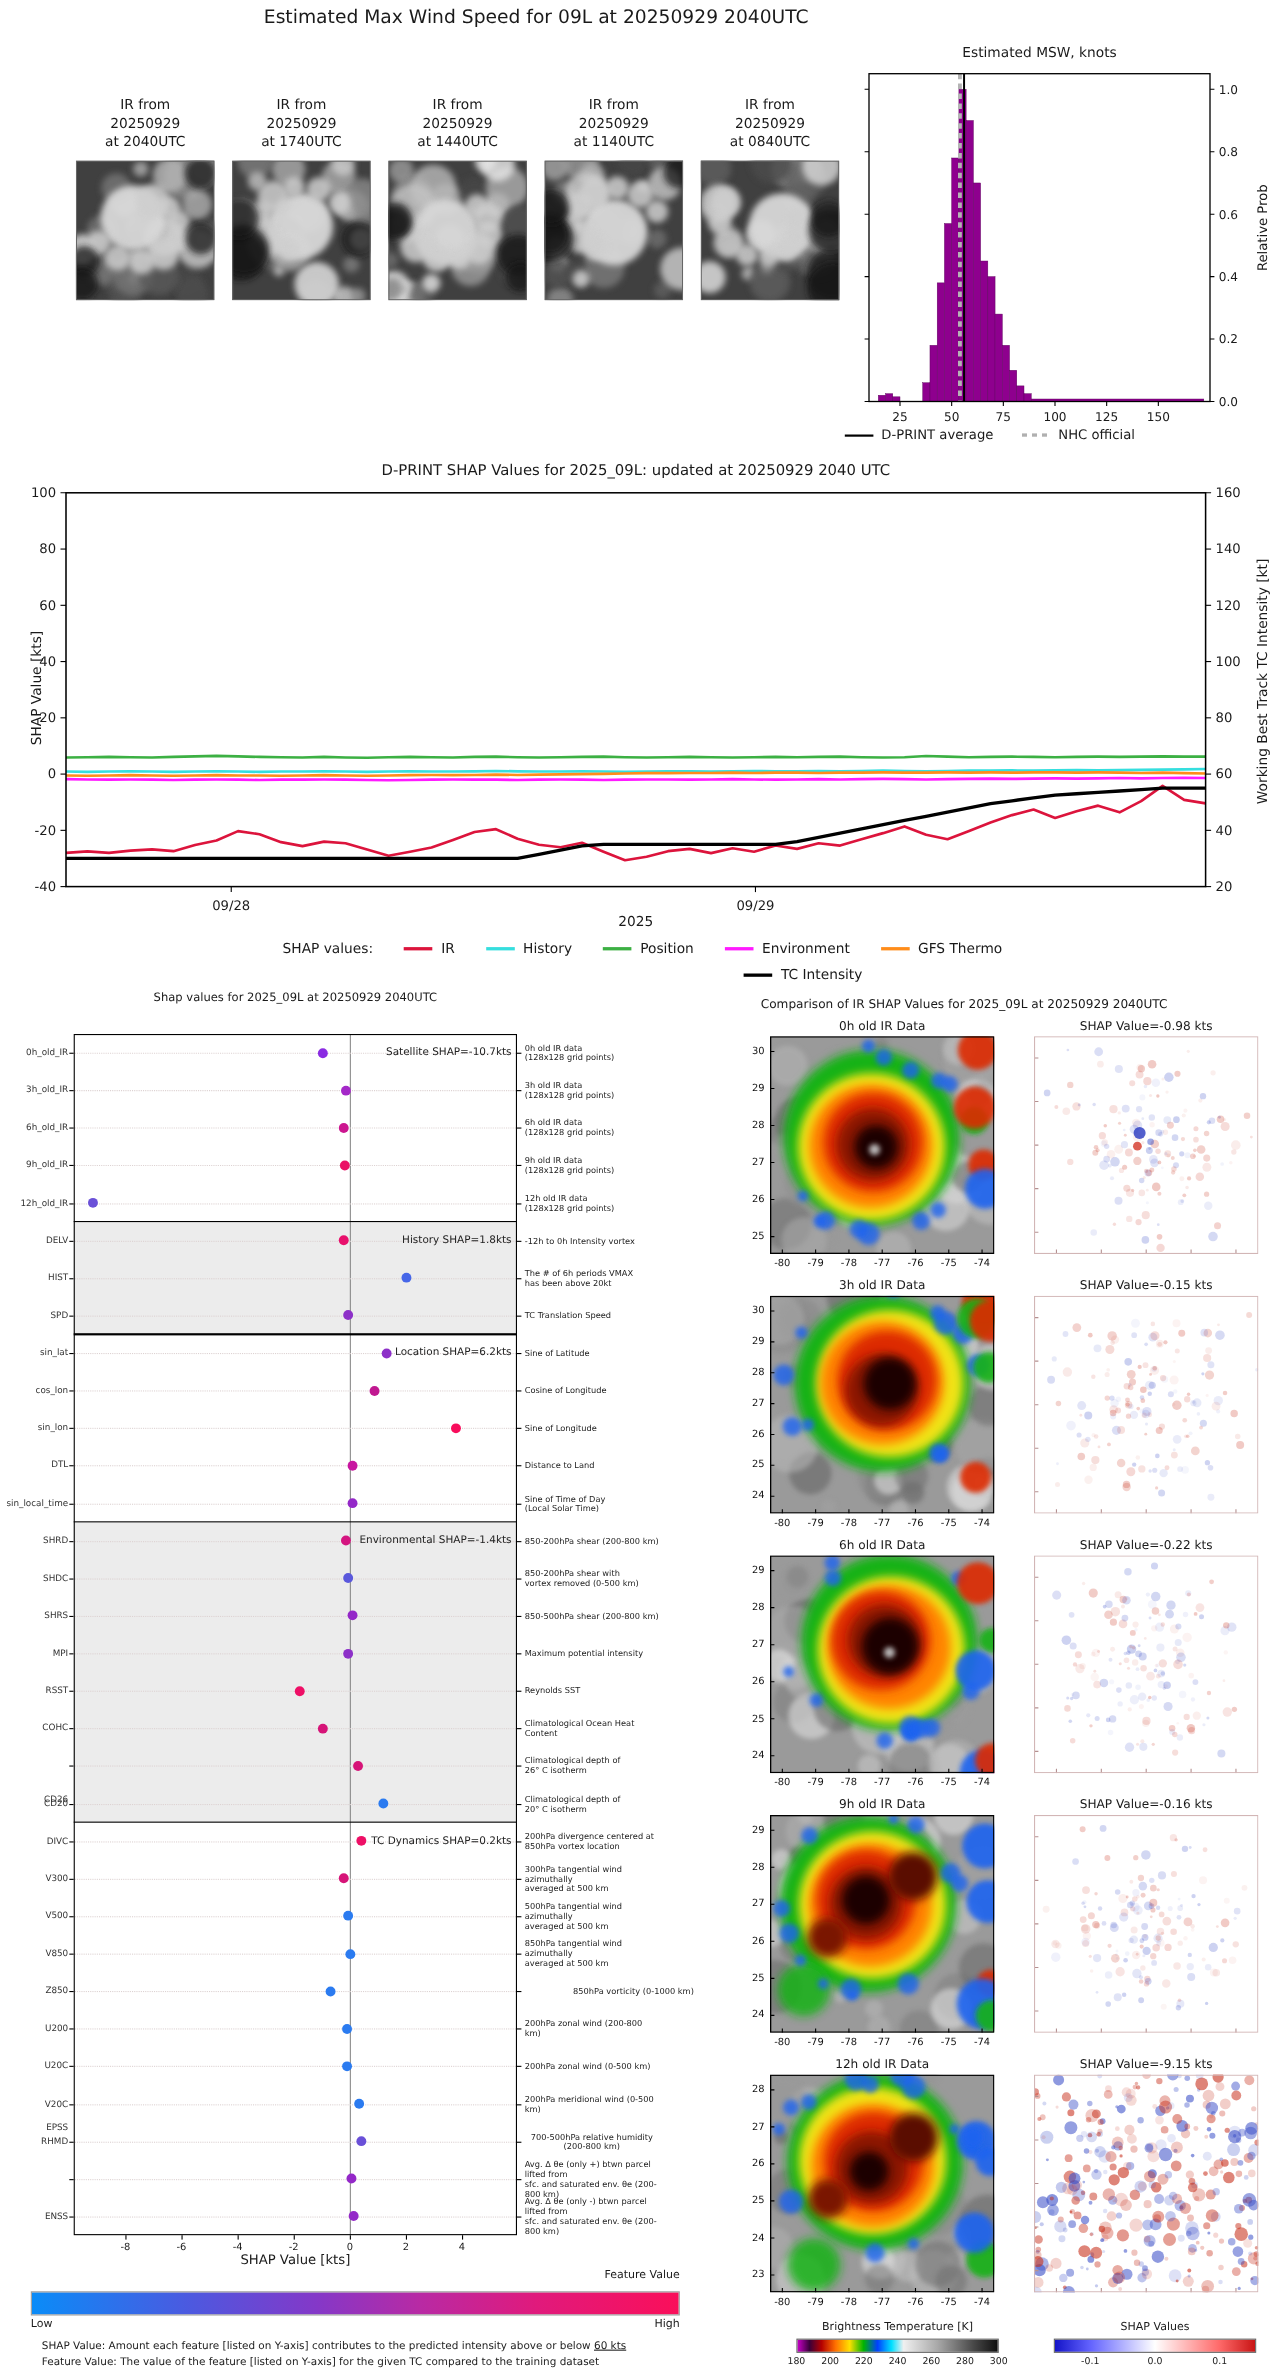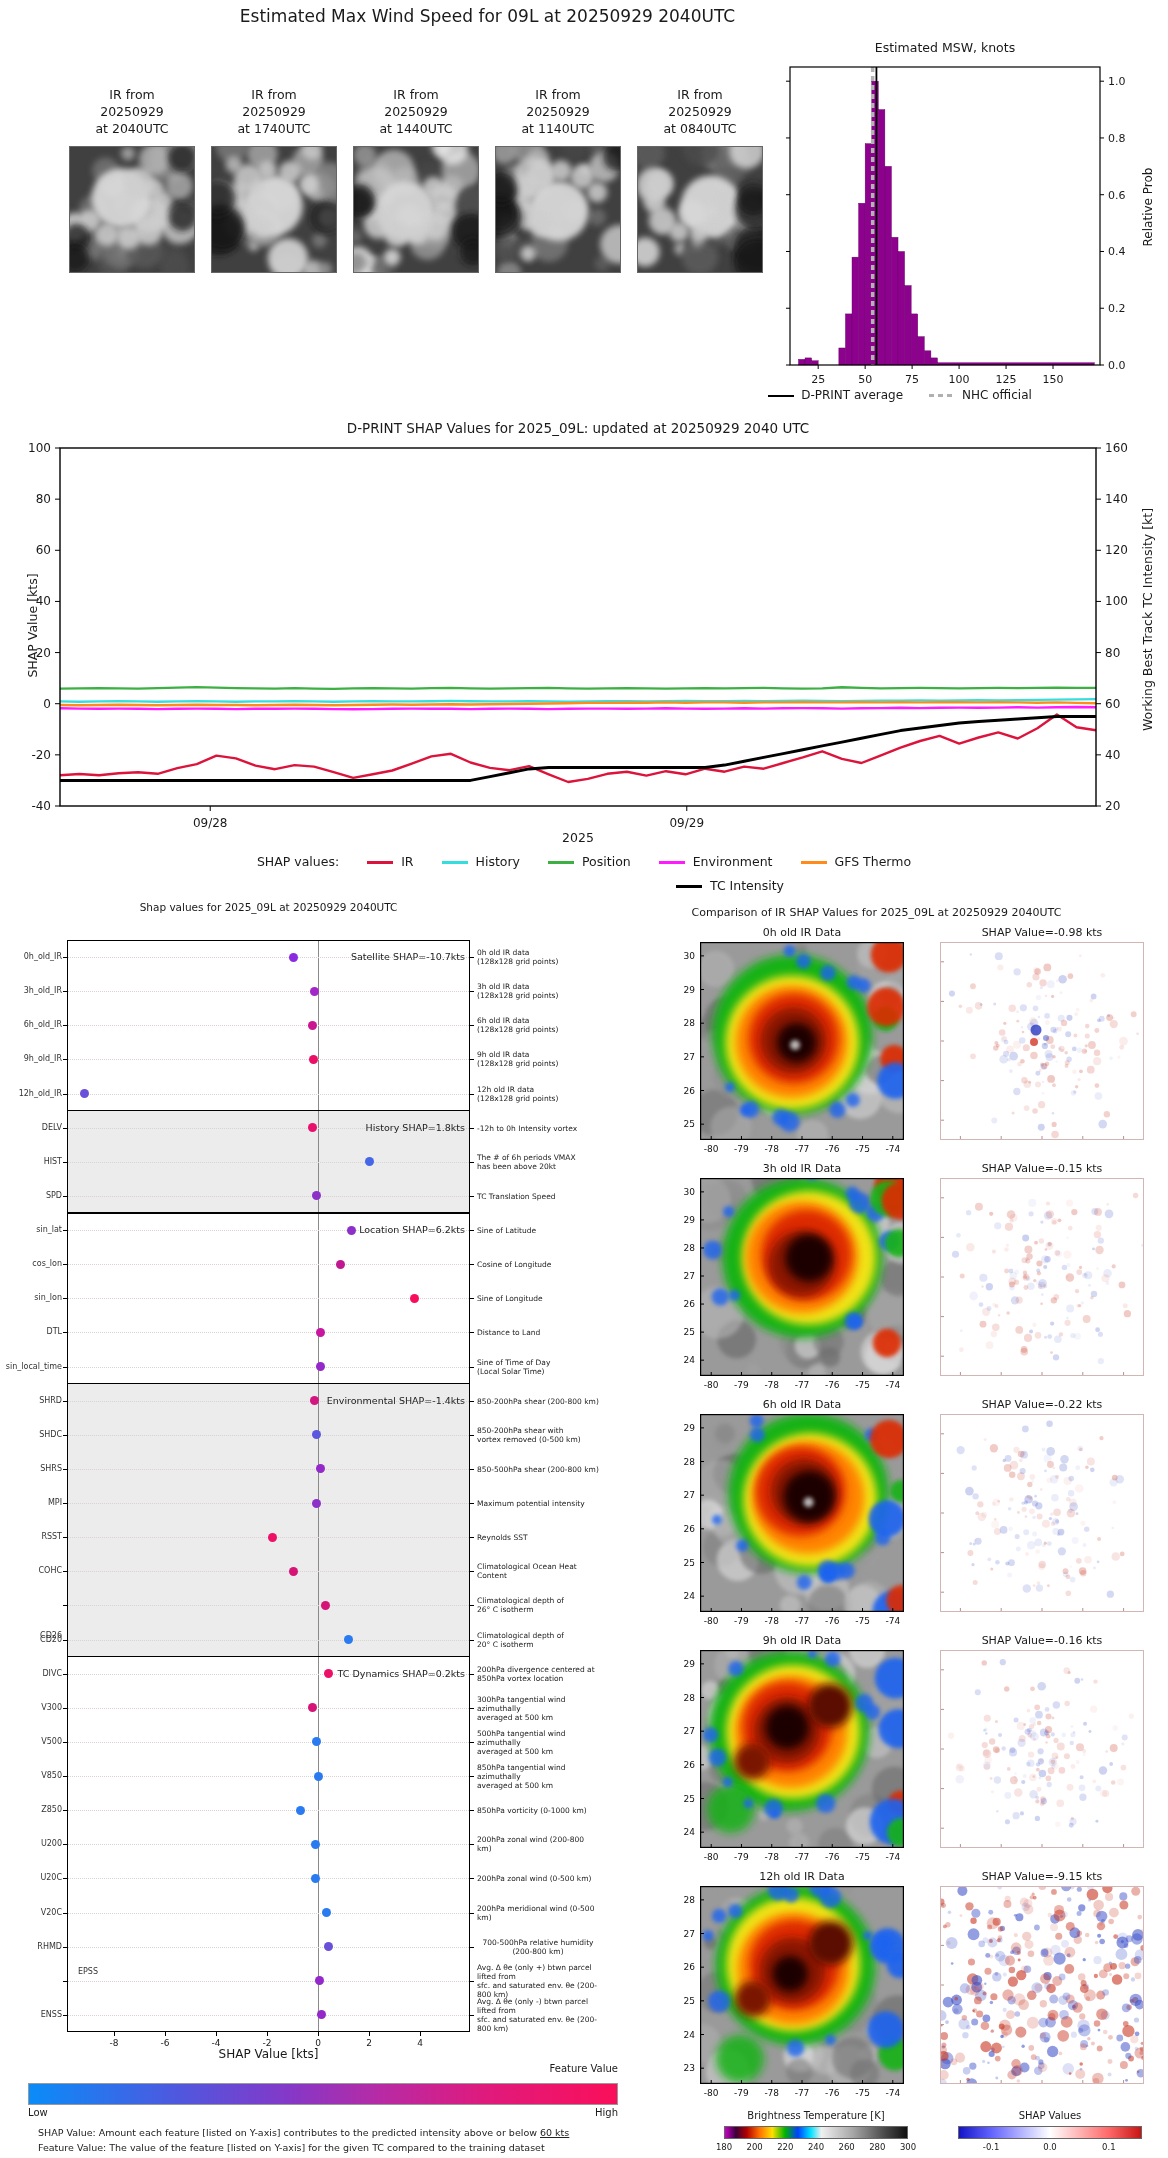--- a/index.html
+++ b/index.html
@@ -675,21 +675,21 @@
     <div class="dp-dot" style="position: absolute; left: 313.5px; top: 876.562px; background-color: rgb(43, 123, 240);"></div>
     <div class="dp-desc" style="position: absolute; top: 881.062px;">
       <div>850hPa tangential wind azimuthally</div>
       <div>averaged at 500 km</div>
     </div>
     <div class="dp-tick" style="position: absolute; left: 63px; top: 881.062px; width: 4px; height: 1px;"></div>
     <div class="dp-tick" style="position: absolute; left: 470px; top: 881.062px; width: 4px; height: 1px;"></div>
     <div class="dp-grid" style="position: absolute; left: 68px; top: 915.188px; width: 401px;"></div>
     <div class="dp-fl" style="position: absolute; left: 0px; top: 910.188px;">Z850</div>
     <div class="dp-dot" style="position: absolute; left: 295.65px; top: 910.688px; background-color: rgb(43, 123, 240);"></div>
-    <div class="dp-desc" style="position: absolute; top: 915.188px;">
+    <div class="dp-desc" style="position: absolute; top: 915.188px; margin-left: 44px;">
       <div>850hPa vorticity (0-1000 km)</div>
     </div>
     <div class="dp-tick" style="position: absolute; left: 63px; top: 915.188px; width: 4px; height: 1px;"></div>
     <div class="dp-tick" style="position: absolute; left: 470px; top: 915.188px; width: 4px; height: 1px;"></div>
     <div class="dp-grid" style="position: absolute; left: 68px; top: 949.312px; width: 401px;"></div>
     <div class="dp-fl" style="position: absolute; left: 0px; top: 944.312px;">U200</div>
     <div class="dp-dot" style="position: absolute; left: 310.95px; top: 944.812px; background-color: rgb(43, 123, 240);"></div>
     <div class="dp-desc" style="position: absolute; top: 949.312px;">
       <div>200hPa zonal wind (200-800 km)</div>
     </div>
@@ -714,21 +714,21 @@
     <div class="dp-grid" style="position: absolute; left: 68px; top: 1051.69px; width: 401px;"></div>
     <div class="dp-fl" style="position: absolute; left: 0px; top: 1046.69px;">RHMD</div>
     <div class="dp-dot" style="position: absolute; left: 323.7px; top: 1047.19px; background-color: rgb(106, 80, 216);"></div>
     <div class="dp-desc" style="position: absolute; top: 1051.69px; text-align: center;">
       <div>700-500hPa relative humidity</div>
       <div>(200-800 km)</div>
     </div>
     <div class="dp-tick" style="position: absolute; left: 63px; top: 1051.69px; width: 4px; height: 1px;"></div>
     <div class="dp-tick" style="position: absolute; left: 470px; top: 1051.69px; width: 4px; height: 1px;"></div>
     <div class="dp-grid" style="position: absolute; left: 68px; top: 1085.81px; width: 401px;"></div>
-    <div class="dp-fl" style="position: absolute; left: 0px; top: 1072px; padding-left: 36px;">EPSS</div>
+    <div class="dp-fl" style="position: absolute; left: 0px; top: 1034px;">EPSS</div>
     <div class="dp-dot" style="position: absolute; left: 314.775px; top: 1081.31px; background-color: rgb(148, 40, 200);"></div>
     <div class="dp-desc" style="position: absolute; top: 1085.81px;">
       <div>Avg. Δ θe (only +) btwn parcel lifted from</div>
       <div>sfc. and saturated env. θe (200-800 km)</div>
     </div>
     <div class="dp-tick" style="position: absolute; left: 63px; top: 1085.81px; width: 4px; height: 1px;"></div>
     <div class="dp-tick" style="position: absolute; left: 470px; top: 1085.81px; width: 4px; height: 1px;"></div>
     <div class="dp-grid" style="position: absolute; left: 68px; top: 1119.94px; width: 401px;"></div>
     <div class="dp-fl" style="position: absolute; left: 0px; top: 1114.94px;">ENSS</div>
     <div class="dp-dot" style="position: absolute; left: 317.325px; top: 1115.44px; background-color: rgb(148, 40, 200);"></div>

